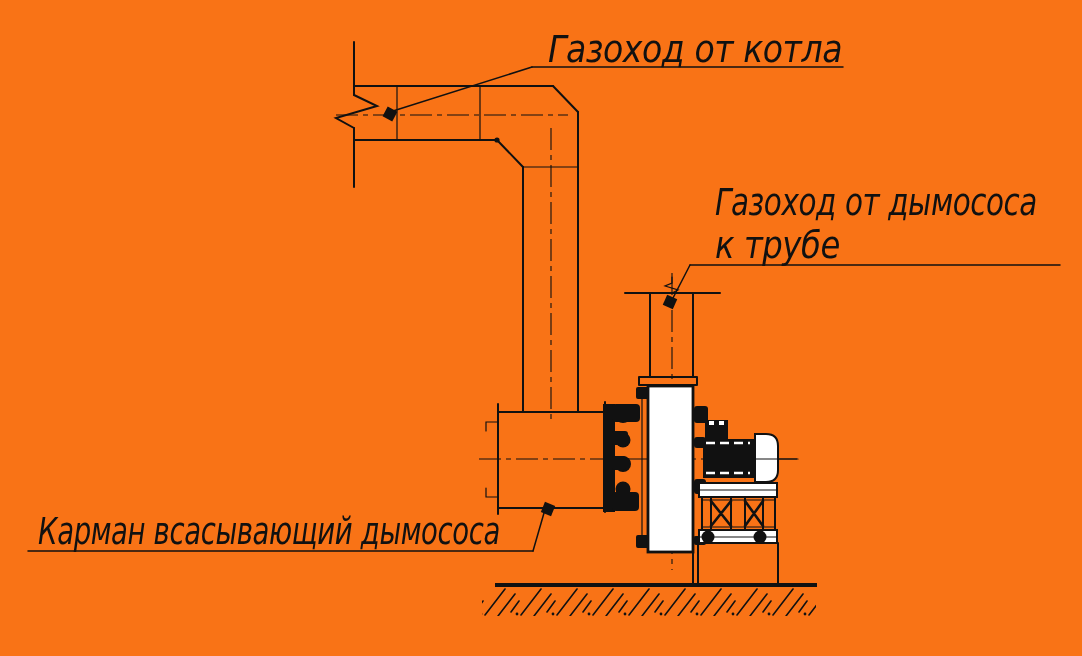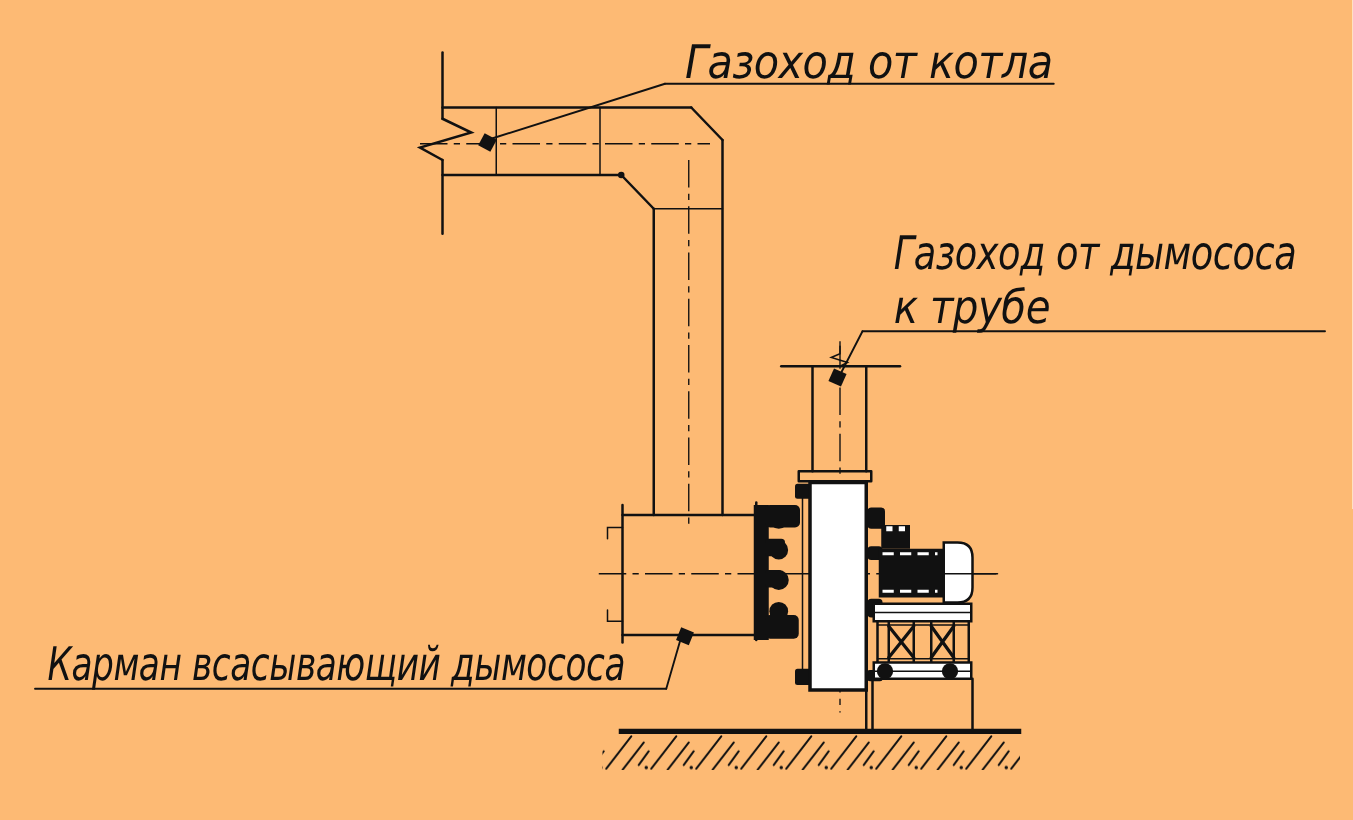--- a/index.html
+++ b/index.html
@@ -1,20 +1,20 @@
 <!DOCTYPE html>
 <html><head>
 <meta charset="utf-8">
 <style>
   html,body{
     margin:0;padding:0;width:1082px;height:656px;
     background:#ffffff;overflow:hidden;
     font-family:"DejaVu Sans",sans-serif;
   }
-  .canvas{width:1082px;height:656px;position:relative;background:#fdba74;}
+  .canvas{width:1082px;height:656px;position:relative;background:#f97316;}
   svg{display:block;}
   .ln   {stroke:#111;stroke-width:2;fill:none;stroke-linecap:round;}
   .ln-thick{stroke:#111;stroke-width:2.8;fill:none;stroke-linecap:square;}
   .ln-thin {stroke:#111;stroke-width:1.2;fill:none;stroke-linecap:round;}
   .cl   {stroke:#111;stroke-width:1.1;fill:none;stroke-dasharray:22 5 5 5;}
   .blk  {fill:#111;stroke:none;}
   .wfill{fill:#fff;}
   .leader{stroke:#111;stroke-width:1.5;fill:none;stroke-linecap:round;}
   .ground{stroke:#111;stroke-width:4.2;fill:none;stroke-linecap:butt;}
   .cad-text{

